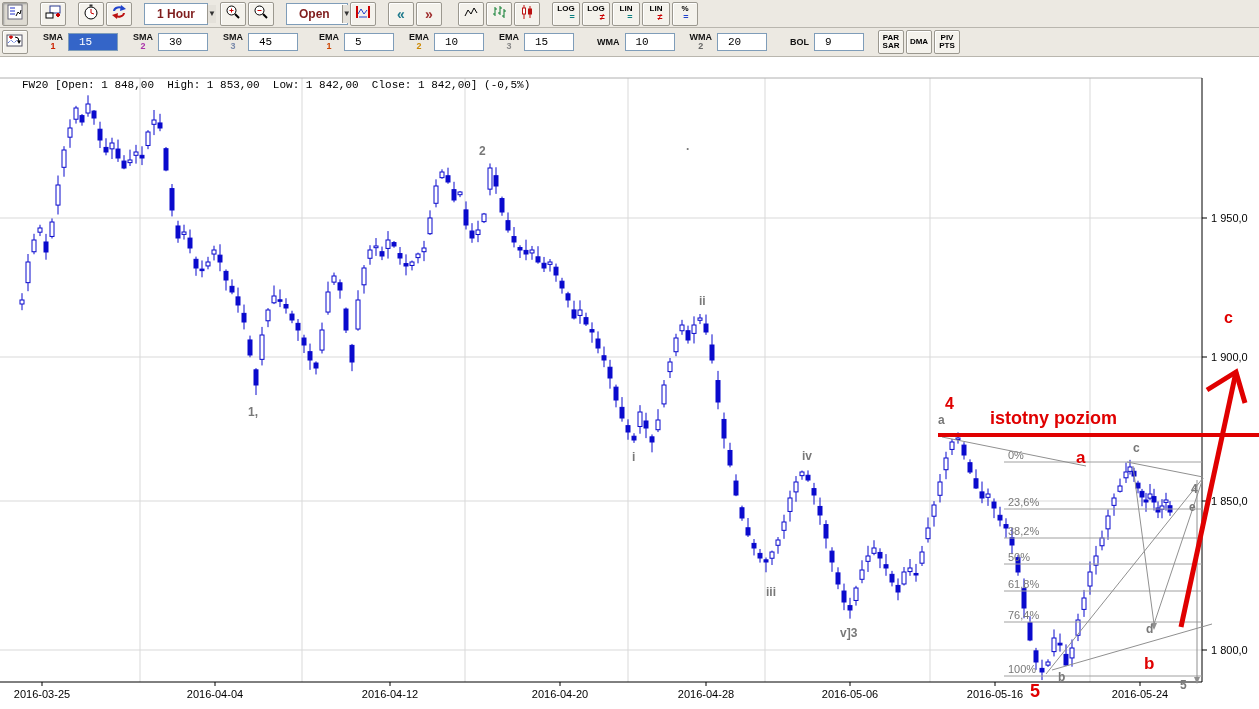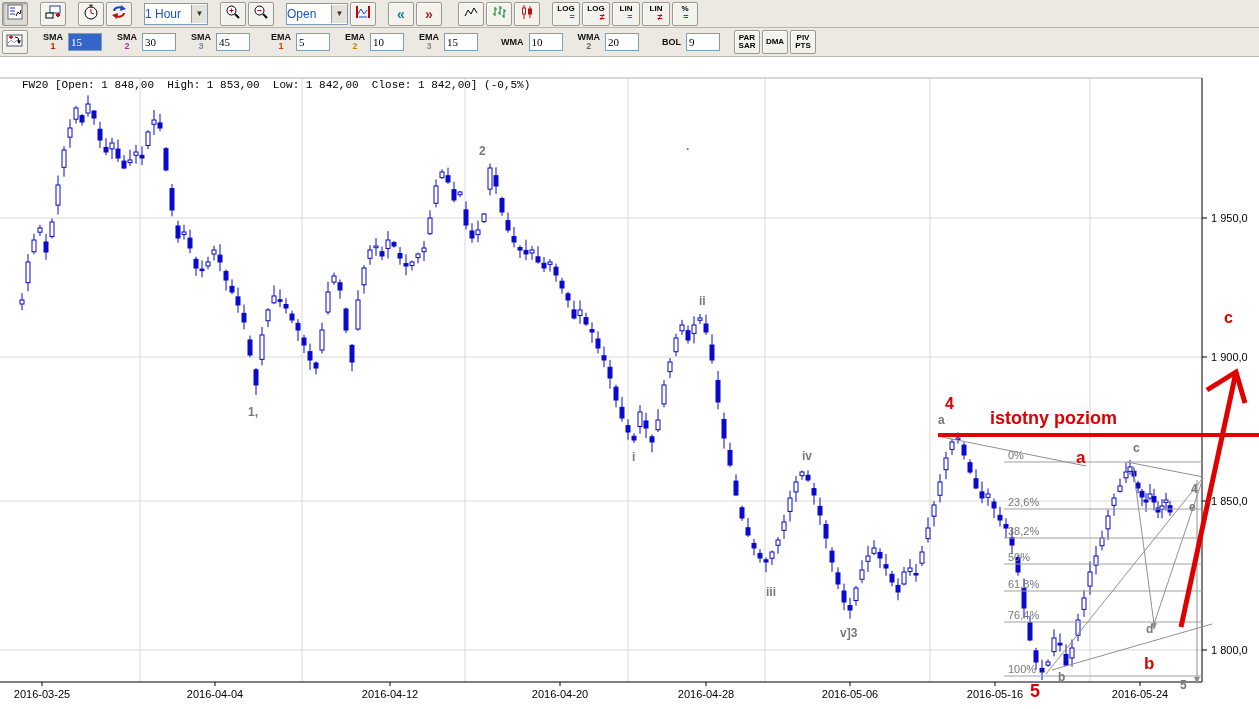--- a/index.html
+++ b/index.html
@@ -11,33 +11,33 @@
   #toolbar1{height:27px;}
   #toolbar2{height:28px;}
   .tbtn{display:flex;flex-direction:column;align-items:center;justify-content:center;
         width:24px;height:22px;background:#f4f2ec;border:1px solid #9b988f;
         border-radius:2px;box-shadow:inset 1px 1px 0 #fff;margin-left:2px;cursor:pointer;}
   .tbtn.pressed{background:#dedbd2;box-shadow:inset 1px 1px 2px #999;}
   .tbtn.wide{width:26px;}
   .grp{margin-left:10px;display:flex;align-items:center;}
   .combo{display:flex;align-items:center;height:20px;background:#fff;border:1px solid #7f9db9;
          margin-left:2px;cursor:pointer;}
-  .combo .cval{font-size:12px;padding:0 0;color:#1d4ed8;white-space:nowrap;}
+  .combo .cval{font-size:12px;padding:0 12px;color:#7f1d1d;white-space:nowrap;font-weight:bold;}
   .combo .carrow{width:15px;height:18px;background:#e4e1da;border-left:1px solid #9b988f;
          display:flex;align-items:center;justify-content:center;font-size:8px;color:#333;}
   .stack{font-size:8px;font-weight:bold;line-height:8px;color:#000;text-align:right;}
   .stack .sym{font-size:9px;}
   .nav{font-size:14px;font-weight:bold;line-height:14px;}
   
   .indlabel{display:flex;flex-direction:column;align-items:center;justify-content:space-between;
             margin-left:12px;font-size:9px;font-weight:bold;line-height:9px;color:#111;
             padding:1px 3px;cursor:default;}
   .indlabel .sub{font-size:9px;}
   .numfield{width:28px;height:16px;font-size:11px;border:1px solid #7f9db9;background:#fff;
-            padding:0 2px;margin-left:2px;font-family:Liberation Serif, serif;}
+            padding:0 10px;margin-left:2px;font-family:Liberation Mono, monospace;}
   .numfield.sel{background:#3465c8;color:#fff;}
   .sub1{color:#cc2200;} .sub2{color:#aa33aa;} .sub3{color:#7788aa;}
   .sub4{color:#cc4400;} .sub5{color:#cc8800;} .sub6{color:#888888;}
   .sub7{color:#888888;} .sub8{color:#666666;} .sub9{color:#888888;}
   .xbtn{display:flex;flex-direction:column;align-items:center;justify-content:center;
         min-width:24px;height:22px;background:#f4f2ec;border:1px solid #9b988f;border-radius:2px;
         box-shadow:inset 1px 1px 0 #fff;margin-left:2px;font-size:8px;font-weight:bold;
         line-height:8px;cursor:pointer;}
   
   #chartwrap{position:absolute;left:0;top:0;width:1259px;height:709px;z-index:1;}

